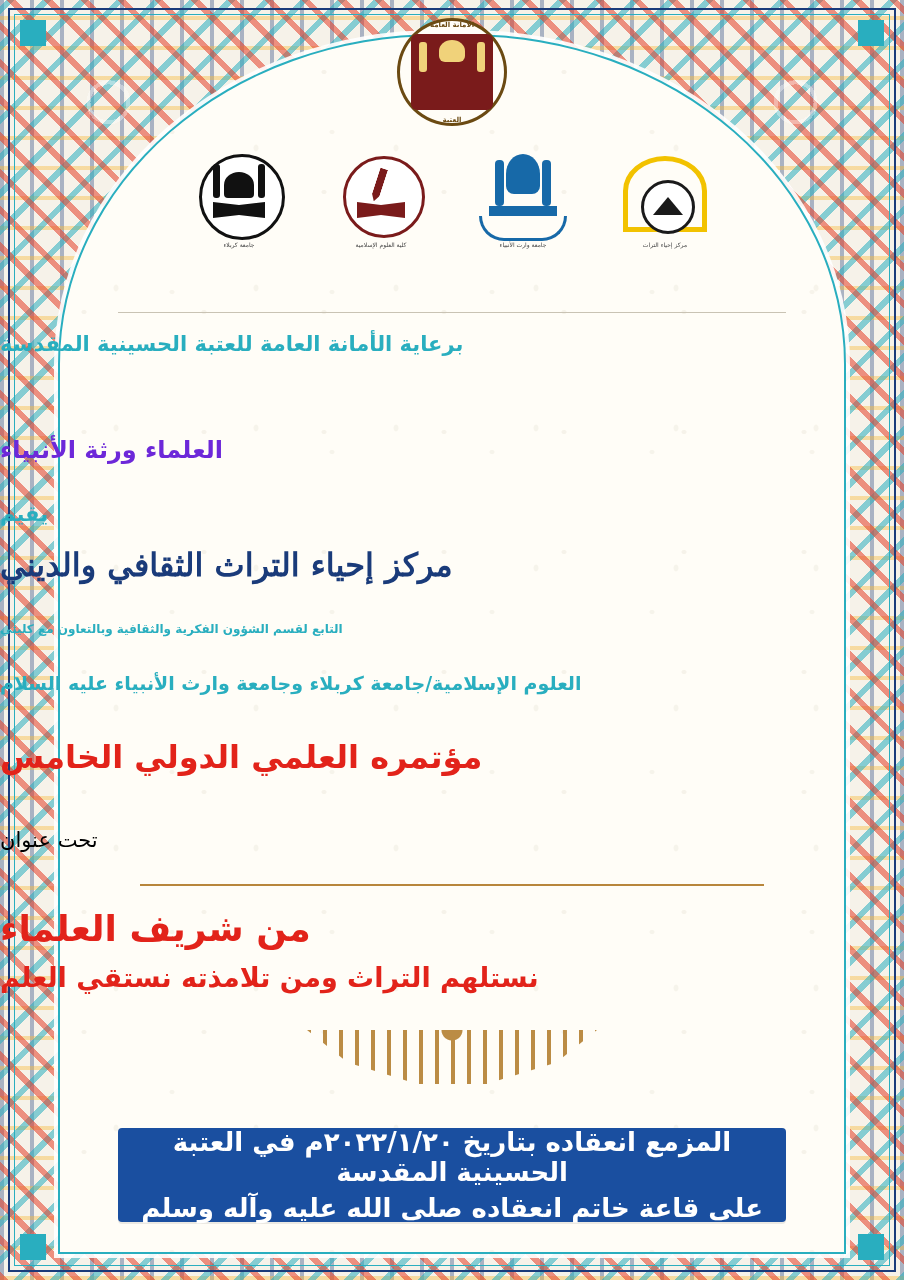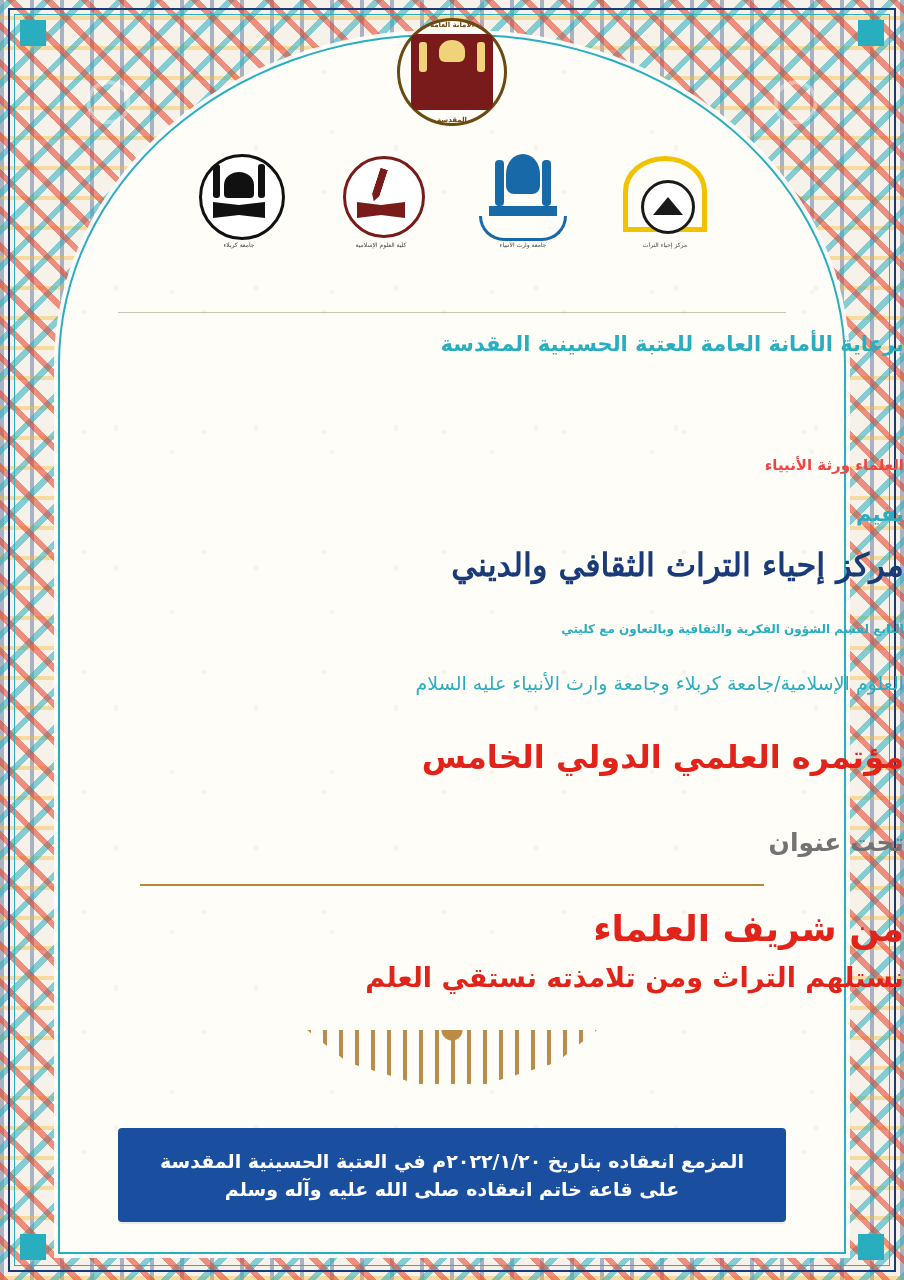--- a/index.html
+++ b/index.html
@@ -109,31 +109,31 @@
   .logo.l4 .circ{position:absolute;left:10px;top:4px;width:80px;height:80px;border-radius:50%;border:3px solid #111;background:#fff;}
   .logo.l4 .dome{position:absolute;left:50%;top:22px;transform:translateX(-50%);width:30px;height:26px;background:#111;border-radius:50% 50% 4px 4px;}
   .logo.l4 .mL,.logo.l4 .mR{position:absolute;top:14px;width:7px;height:34px;background:#111;border-radius:3px;}
   .logo.l4 .mL{left:24px;} .logo.l4 .mR{right:24px;}
   .logo.l4 .book{position:absolute;left:24px;top:52px;width:52px;height:16px;background:#111;clip-path:polygon(0 0,50% 18%,100% 0,100% 100%,50% 82%,0 100%);}
 
   .divider-top{
     position:absolute;top:312px;left:118px;right:118px;height:1px;background:#c9c3b4;
   }
 
-  .txtblock{position:absolute;left:0;right:0;text-align:right;}
+  .txtblock{position:absolute;left:0;right:0;text-align:left;}
 
   .t-patron{top:332px;color:#29aebf;font-size:21px;font-weight:bold;letter-spacing:.5px;}
   .t-slogan-lead{top:402px;color:#1a3b7a;font-size:21px;font-weight:bold;}
-  .t-slogan{top:456px;color:#ef4444;font-size:15px;font-weight:bold;}
+  .t-slogan{top:436px;color:#6d28d9;font-size:24px;font-weight:bold;}
   .t-holds{top:502px;color:#29aebf;font-size:21px;font-weight:bold;}
   .t-center-name{top:546px;color:#1a3b7a;font-size:32px;font-weight:bold;font-family:"DejaVu Serif","Liberation Serif",serif;letter-spacing:-1px;}
   .t-affil1{top:622px;color:#29aebf;font-size:12px;font-weight:bold;}
-  .t-affil2{top:672px;color:#29aebf;font-size:19px;font-weight:normal;}
+  .t-affil2{top:672px;color:#29aebf;font-size:19px;font-weight:bold;}
   .t-conference{top:738px;color:#e2231a;font-size:32px;font-weight:bold;}
-  .t-undertitle{top:828px;color:#737373;font-size:25px;font-weight:bold;}
+  .t-undertitle{top:828px;color:#000000;font-size:21px;font-weight:normal;}
 
   .divider-mid{position:absolute;top:884px;left:140px;right:140px;height:2px;background:#b8863b;}
 
   .t-title1{top:908px;color:#e2231a;font-size:36px;font-weight:bold;}
   .t-title2{top:962px;color:#e2231a;font-size:27px;font-weight:bold;}
 
   .ornament{
     position:absolute;top:1030px;left:50%;transform:translateX(-50%);
     width:290px;height:54px;
     background:
@@ -142,21 +142,21 @@
     clip-path:polygon(0 0,100% 0,86% 60%,62% 100%,38% 100%,14% 60%);
     opacity:.95;
   }
 
   .footer{
     position:absolute;left:118px;right:118px;top:1128px;height:94px;
     background:#1a4fa0;border-radius:4px;
     display:flex;flex-direction:column;align-items:center;justify-content:center;gap:6px;
     box-shadow:0 2px 0 rgba(0,0,0,.08);
   }
-  .footer div{color:#ffffff;font-size:19px;font-weight:bold;text-align:left;}
+  .footer div{color:#ffffff;font-size:26px;font-weight:bold;text-align:center;}
 
   .corner-sq{position:absolute;width:26px;height:26px;background:#29aebf;}
   .cs1{left:20px;top:20px;} .cs2{right:20px;top:20px;}
   .cs3{left:20px;bottom:20px;} .cs4{right:20px;bottom:20px;}
 </style>
 </head>
 <body>
 
 <div class="poster">
 
@@ -176,21 +176,21 @@
   <div class="content">
 
     <div class="crest">
       <div class="ring"></div>
       <div class="topword">الأمانة العامة</div>
       <div class="inner">
         <div class="minaretL"></div>
         <div class="minaretR"></div>
         <div class="dome"></div>
       </div>
-      <div class="botword">المقدسة</div>
+      <div class="botword">العتبة</div>
     </div>
 
     <div class="logos">
       <div class="logo l1">
         <div class="sh"></div>
           <div class="circ"></div>
         <div class="lbl">مركز إحياء التراث</div>
       </div>
       <div class="logo l2">
         <div class="mL"></div>

